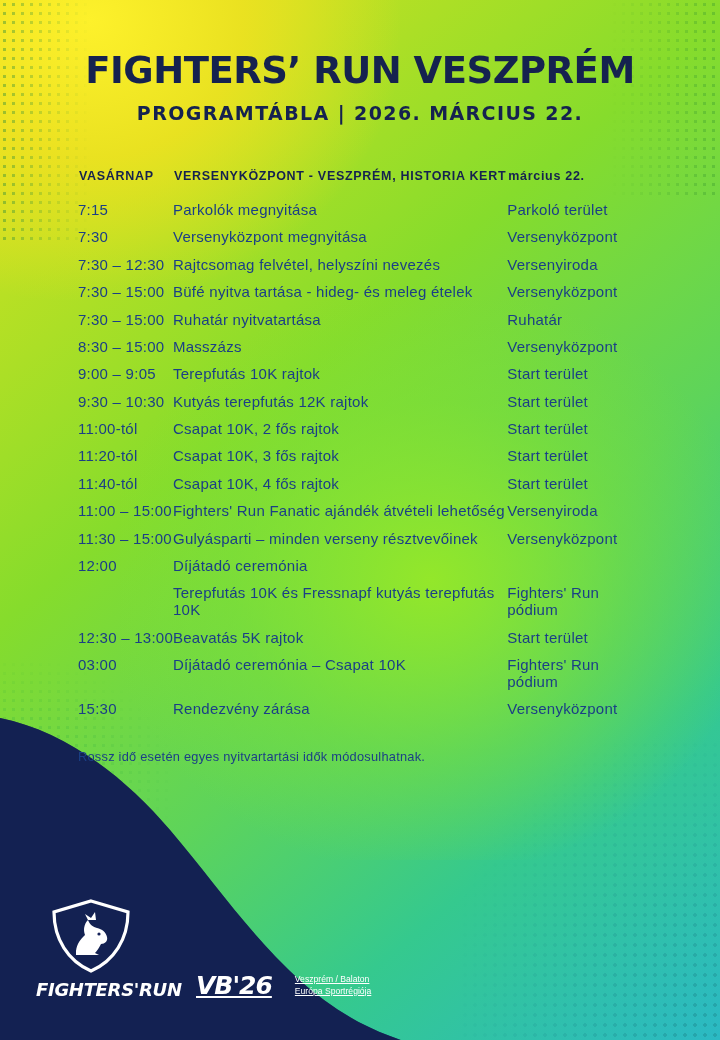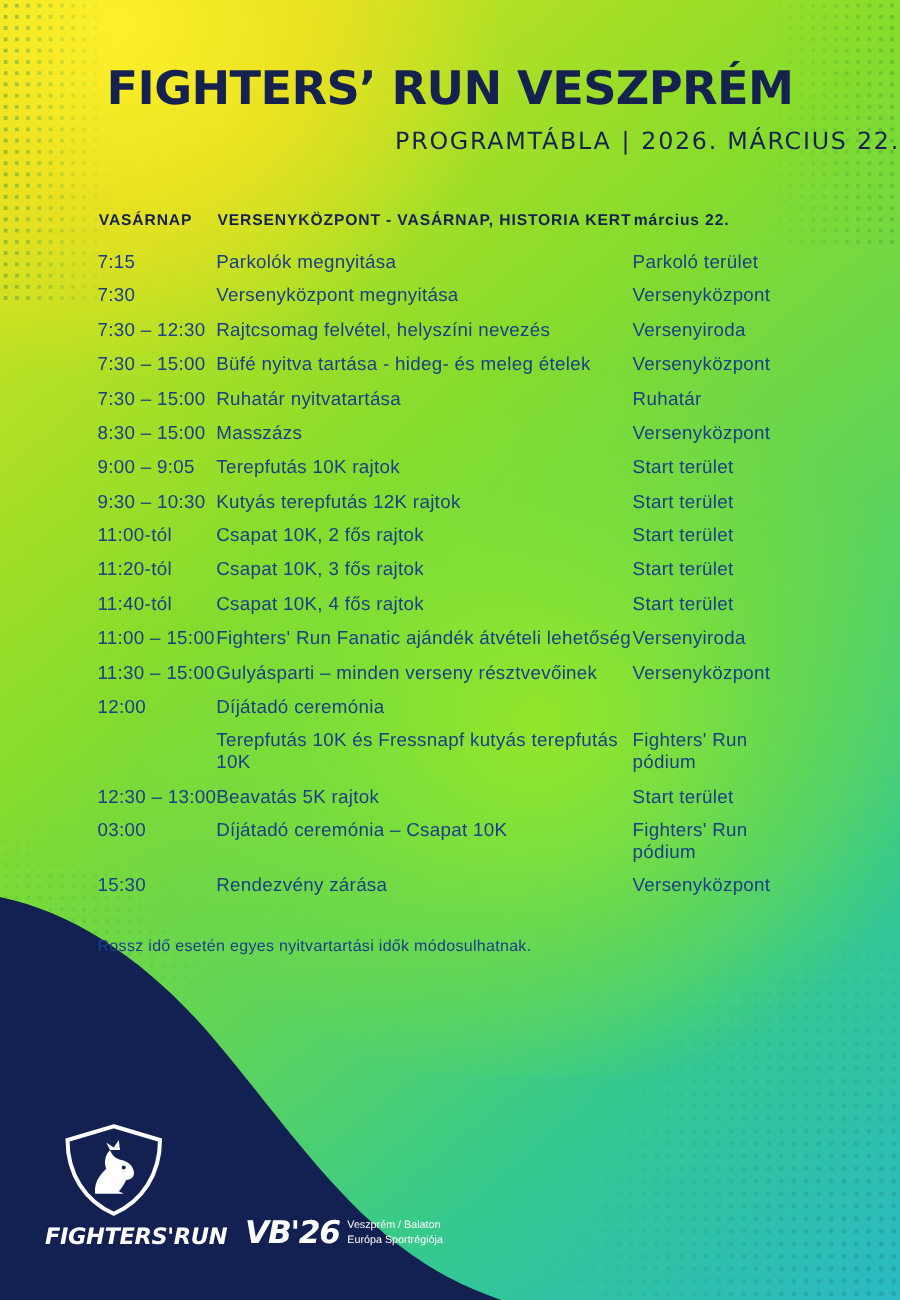--- a/index.html
+++ b/index.html
@@ -106,25 +106,24 @@
     font-weight: bold;
     font-size: 37px;
     letter-spacing: -0.5px;
     color: #15224f;
     transform: skewX(-0deg);
     line-height: 1.05;
   }
   .subtitle {
     margin-top: 11px;
     font-family: "DejaVu Sans", sans-serif;
-    font-weight: normal;
+    font-weight: bold;
     font-size: 19px;
     letter-spacing: 1.4px;
     color: #15224f;
-    text-align: right;
   }
   .subtitle .sep {
     padding: 0 8px;
   }
 
   .table-wrap {
     margin: 44px 0 0 0;
     padding: 0 76px 0 78px;
   }
   table.schedule {
@@ -193,22 +192,23 @@
     letter-spacing: -0.3px;
     color: #ffffff;
     font-style: italic;
   }
   .vb-logo {
     position: absolute;
     left: 196px;
     bottom: 40px;
     display: flex;
     align-items: center;
-    gap: 6px;
-    color: #ffffff;
+    gap: 23px;
+    color: #ffffff;
+    text-decoration: underline;
   }
   .vb-mark {
     font-family: "DejaVu Sans", sans-serif;
     font-style: italic;
     font-weight: bold;
     font-size: 25px;
     letter-spacing: -1px;
     color: #ffffff;
   }
   .vb-text {
@@ -246,21 +246,21 @@
       <div class="subtitle">
         <span>PROGRAMTÁBLA</span><span class="sep">|</span><span>2026. MÁRCIUS 22.</span>
       </div>
     </div>
 
     <div class="table-wrap">
       <table class="schedule">
         <thead>
           <tr>
             <th class="col-day">VASÁRNAP</th>
-            <th class="col-event">VERSENYKÖZPONT - VASÁRNAP, HISTORIA KERT</th>
+            <th class="col-event">VERSENYKÖZPONT - VESZPRÉM, HISTORIA KERT</th>
             <th class="col-place rightdate">március 22.</th>
           </tr>
         </thead>
         <tbody id="schedule-body">
             <tr>
               <td class="time">7:15</td>
               <td class="event">Parkolók megnyitása</td>
               <td class="place">Parkoló terület</td>
             </tr>
             <tr>

